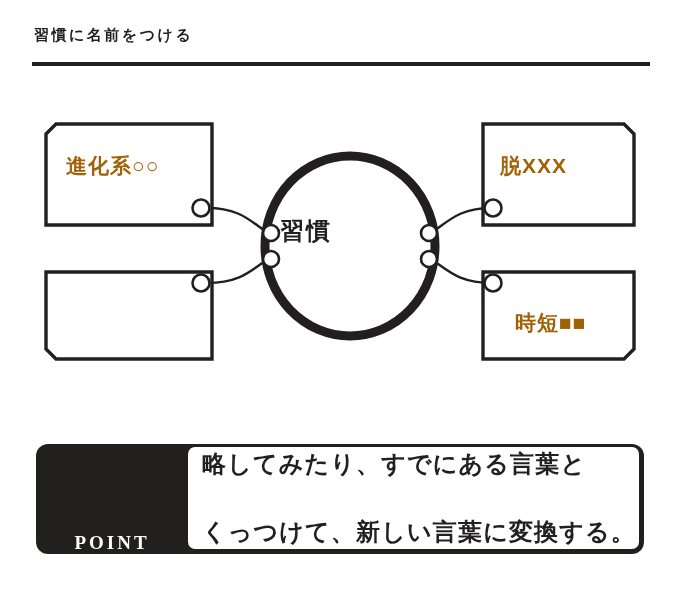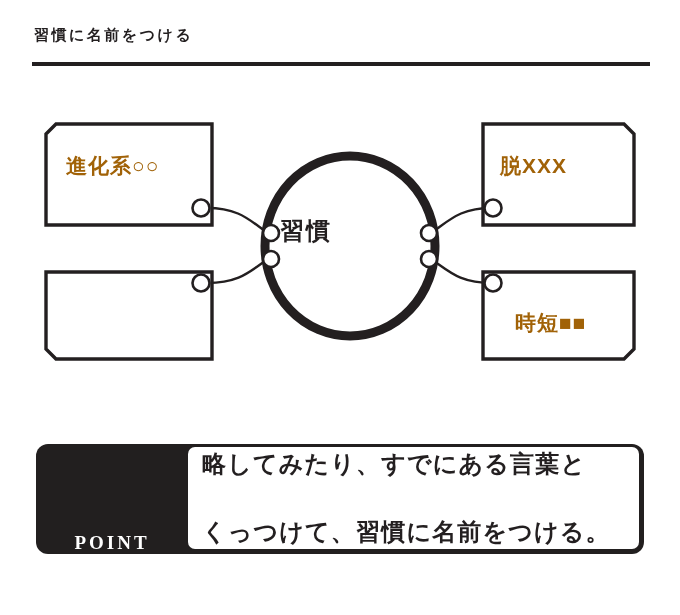--- a/index.html
+++ b/index.html
@@ -172,15 +172,15 @@
   <div class="tag-label" id="label-top-right">脱XXX</div>
   <div class="tag-label" id="label-bottom-right">時短■■</div>
 
   <div id="center-label">習慣</div>
 </div>
 
 <div id="point-box">
   <div id="point-badge">POINT</div>
   <div id="point-body">
     <div class="point-line">略してみたり、すでにある言葉と</div>
-    <div class="point-line">くっつけて、習慣に名前をつける。</div>
+    <div class="point-line">くっつけて、新しい言葉に変換する。</div>
   </div>
 </div>
 
 </body></html>

